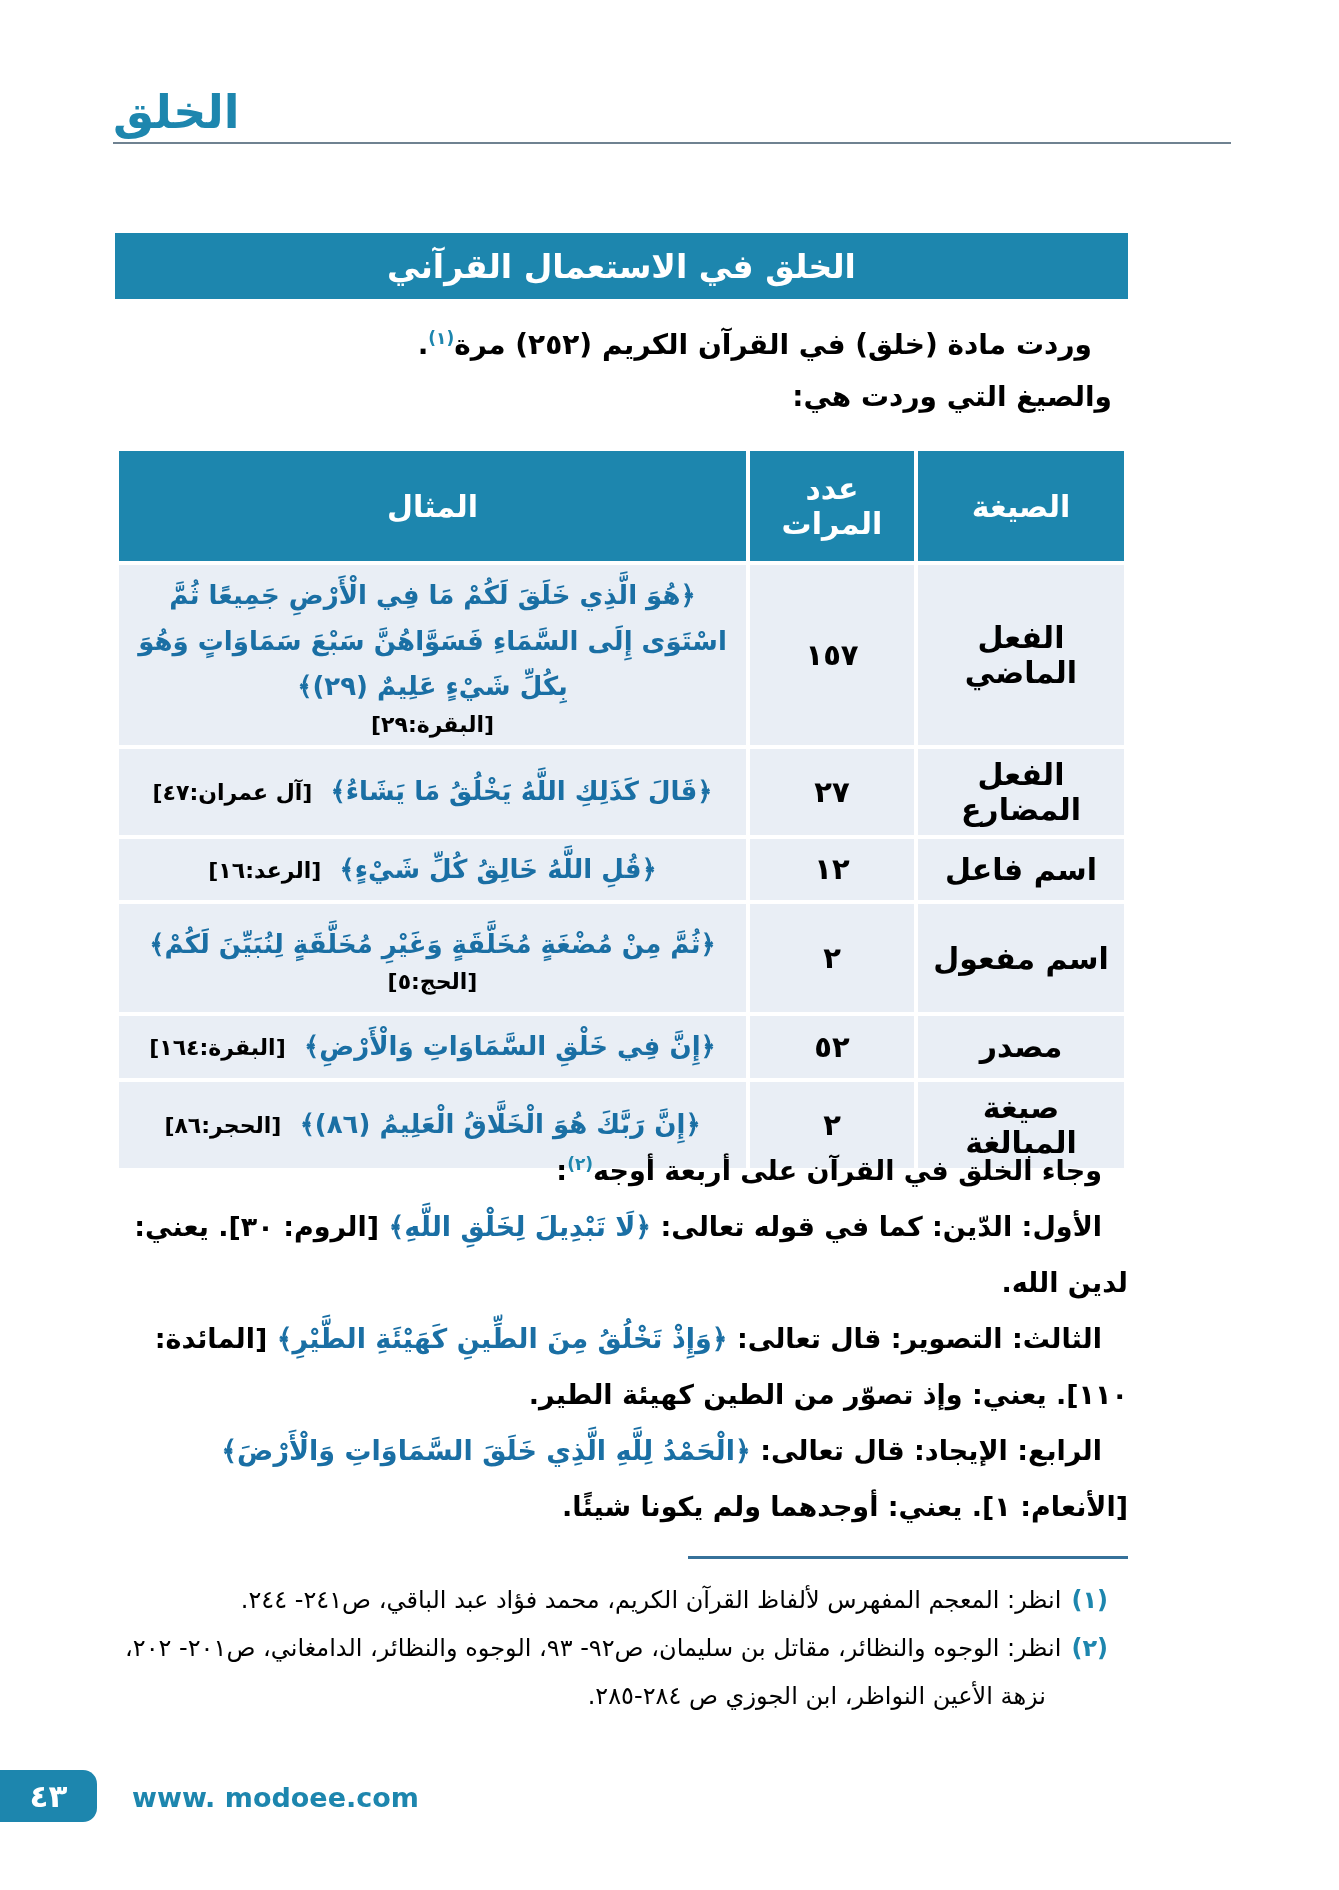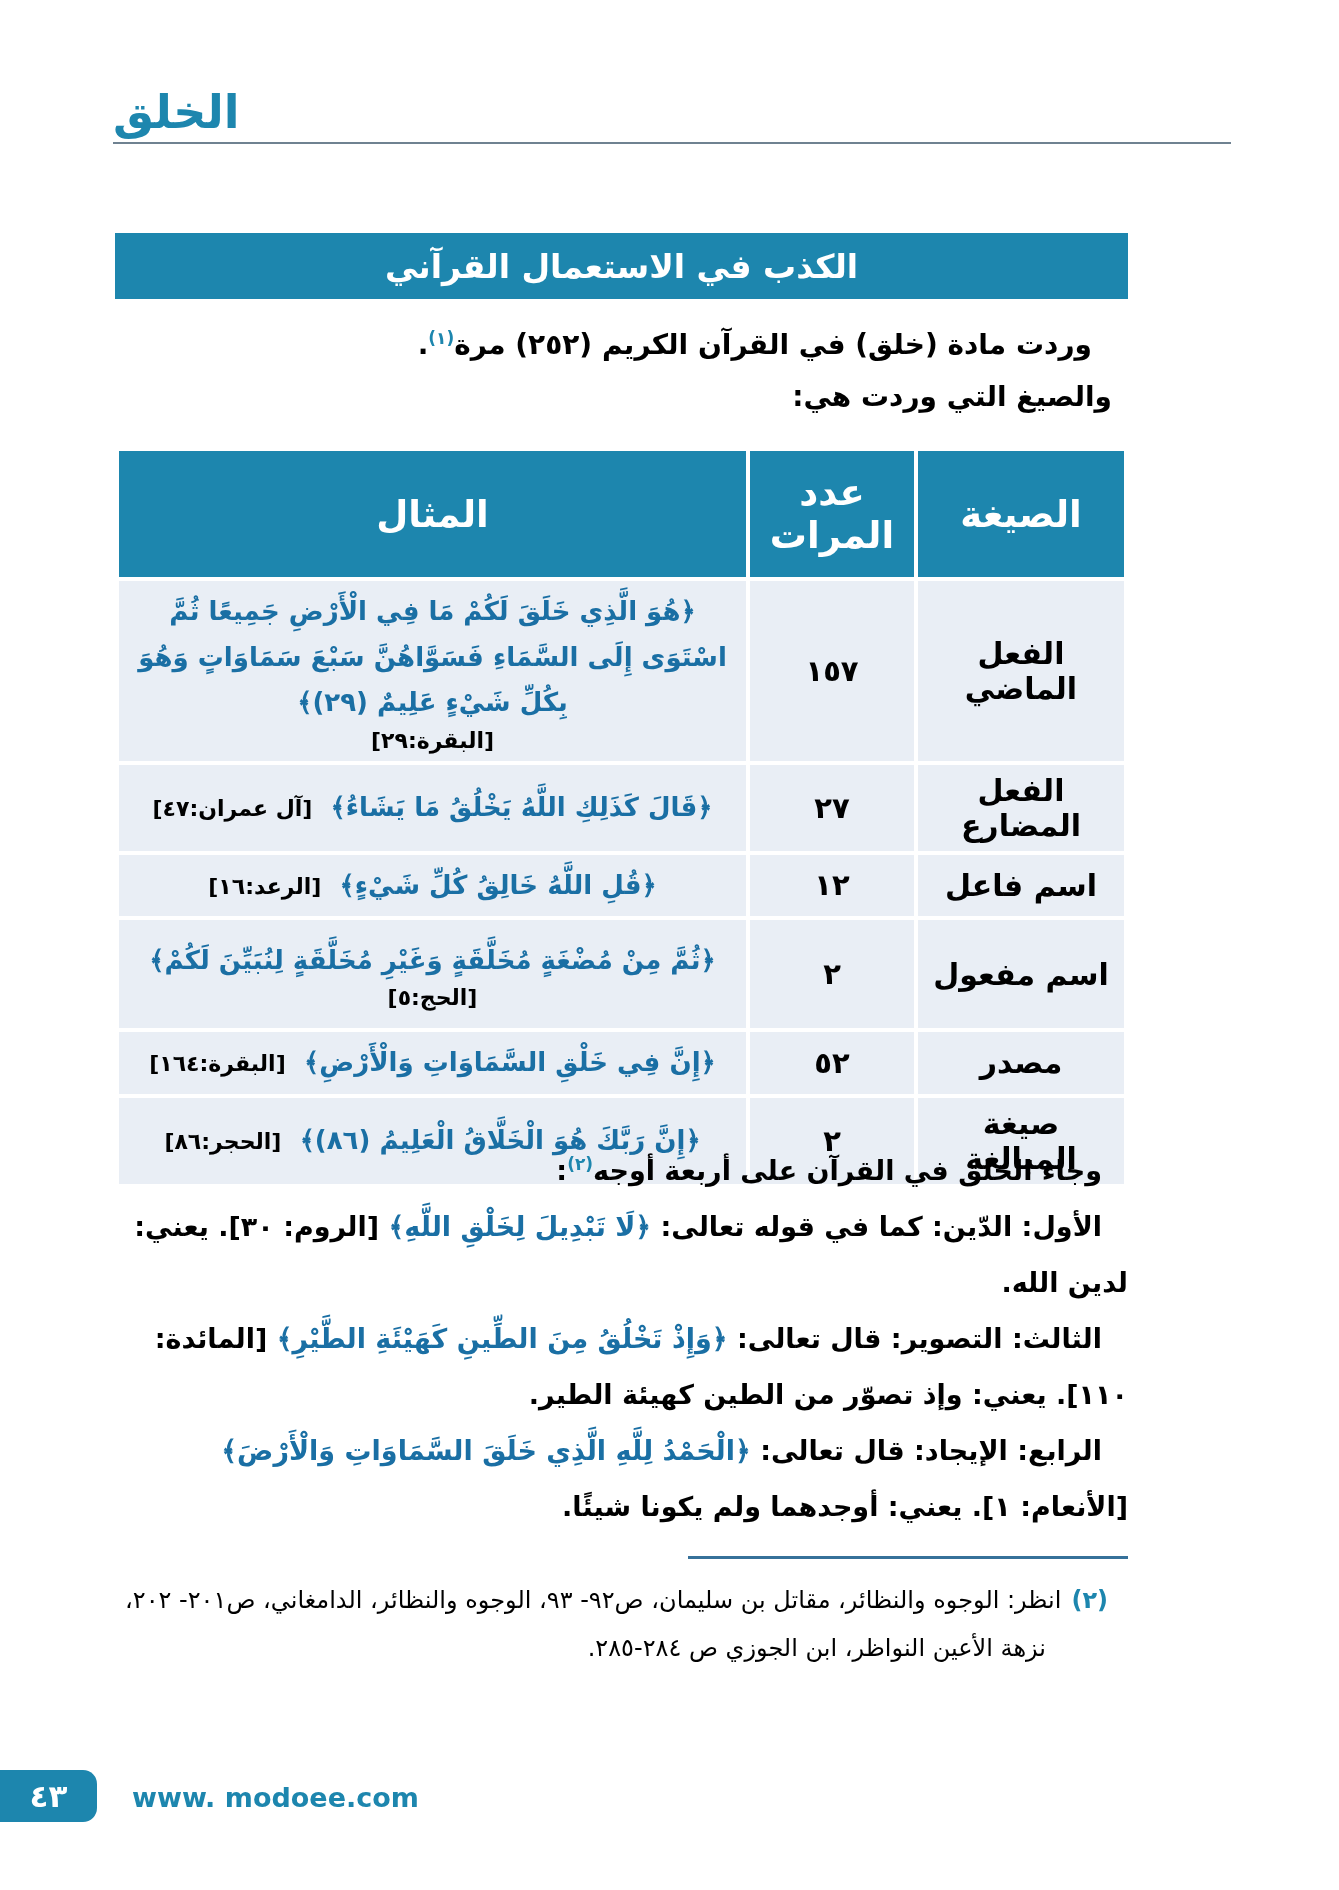--- a/index.html
+++ b/index.html
@@ -24,21 +24,21 @@
 
   
   .intro-block { position:absolute; top:312px; left:115px; right:211px; font-size:28px; font-weight:bold; line-height:52px; text-align:right; }
   .intro1 { text-indent:36px; }
   .intro2 { text-indent:16px; }
   .fnref { color:#1d86ae; font-size:17px; font-weight:bold; vertical-align:super; }
 
   
   .forms-table { position:absolute; top:447px; right:211px; width:1013px; border-collapse:separate; border-spacing:4px; }
   .forms-table th {
-    background:#1d86ae; color:#fff; font-size:37px; font-weight:bold;
+    background:#1d86ae; color:#fff; font-size:30px; font-weight:bold;
     text-align:center; vertical-align:middle; padding:20px 10px;
   }
   .forms-table thead tr { height:90px; }
   .col-form { width:206px; }
   .col-count { width:164px; }
   .forms-table td { background:#e9eef5; text-align:center; vertical-align:middle; padding:8px 11px; }
   .form-cell { font-size:30px; font-weight:bold; }
   .count-cell { font-size:29px; font-weight:bold; }
   .example-cell { font-size:26px; }
   .verse { color:#1a6fa4; font-weight:bold; line-height:1.75; }
@@ -71,21 +71,21 @@
 <body>
 
 <div class="page">
 
   <div class="running-head">
     <span class="head-word">الخلق</span>
     <div class="head-rule"></div>
   </div>
 
   <div class="title-bar">
-    <span>الكذب في الاستعمال القرآني</span>
+    <span>الخلق في الاستعمال القرآني</span>
   </div>
 
   <div class="intro-block">
     <p class="intro1"><span>وردت مادة (خلق) في القرآن الكريم (٢٥٢) مرة</span><sup class="fnref">(١)</sup><span>.</span></p>
     <p class="intro2">والصيغ التي وردت هي:</p>
   </div>
 
   <table class="forms-table">
     <thead>
       <tr>
@@ -148,20 +148,21 @@
 
   <div class="usage">
     <p><span>وجاء الخلق في القرآن على أربعة أوجه</span><sup class="fnref">(٢)</sup><span>:</span></p>
     <p><span>الأول: الدّين: كما في قوله تعالى: </span><span class="u-quote">﴿لَا تَبْدِيلَ لِخَلْقِ اللَّهِ﴾</span><span> [الروم: ٣٠].</span><span> يعني: لدين الله.</span></p>
     <p><span>الثالث: التصوير: قال تعالى: </span><span class="u-quote">﴿وَإِذْ تَخْلُقُ مِنَ الطِّينِ كَهَيْئَةِ الطَّيْرِ﴾</span><span> [المائدة: ١١٠].</span><span> يعني: وإذ تصوّر من الطين كهيئة الطير.</span></p>
     <p><span>الرابع: الإيجاد: قال تعالى: </span><span class="u-quote">﴿الْحَمْدُ لِلَّهِ الَّذِي خَلَقَ السَّمَاوَاتِ وَالْأَرْضَ﴾</span><span> [الأنعام: ١].</span><span> يعني: أوجدهما ولم يكونا شيئًا.</span></p>
   </div>
 
   <div class="fn-sep"></div>
   <div class="footnotes">
+    <div class="footnote"><span class="fn-marker">(١)</span><span>انظر: المعجم المفهرس لألفاظ القرآن الكريم، محمد فؤاد عبد الباقي، ص٢٤١- ٢٤٤.</span></div>
     <div class="footnote"><span class="fn-marker">(٢)</span><span>انظر: الوجوه والنظائر، مقاتل بن سليمان، ص٩٢- ٩٣، الوجوه والنظائر، الدامغاني، ص٢٠١- ٢٠٢، نزهة الأعين النواظر، ابن الجوزي ص ٢٨٤-٢٨٥.</span></div>
   </div>
 
   <div class="page-tab">
     <span>٤٣</span>
   </div>
   <div class="site-url">www. modoee.com</div>
 
 </div>
 

